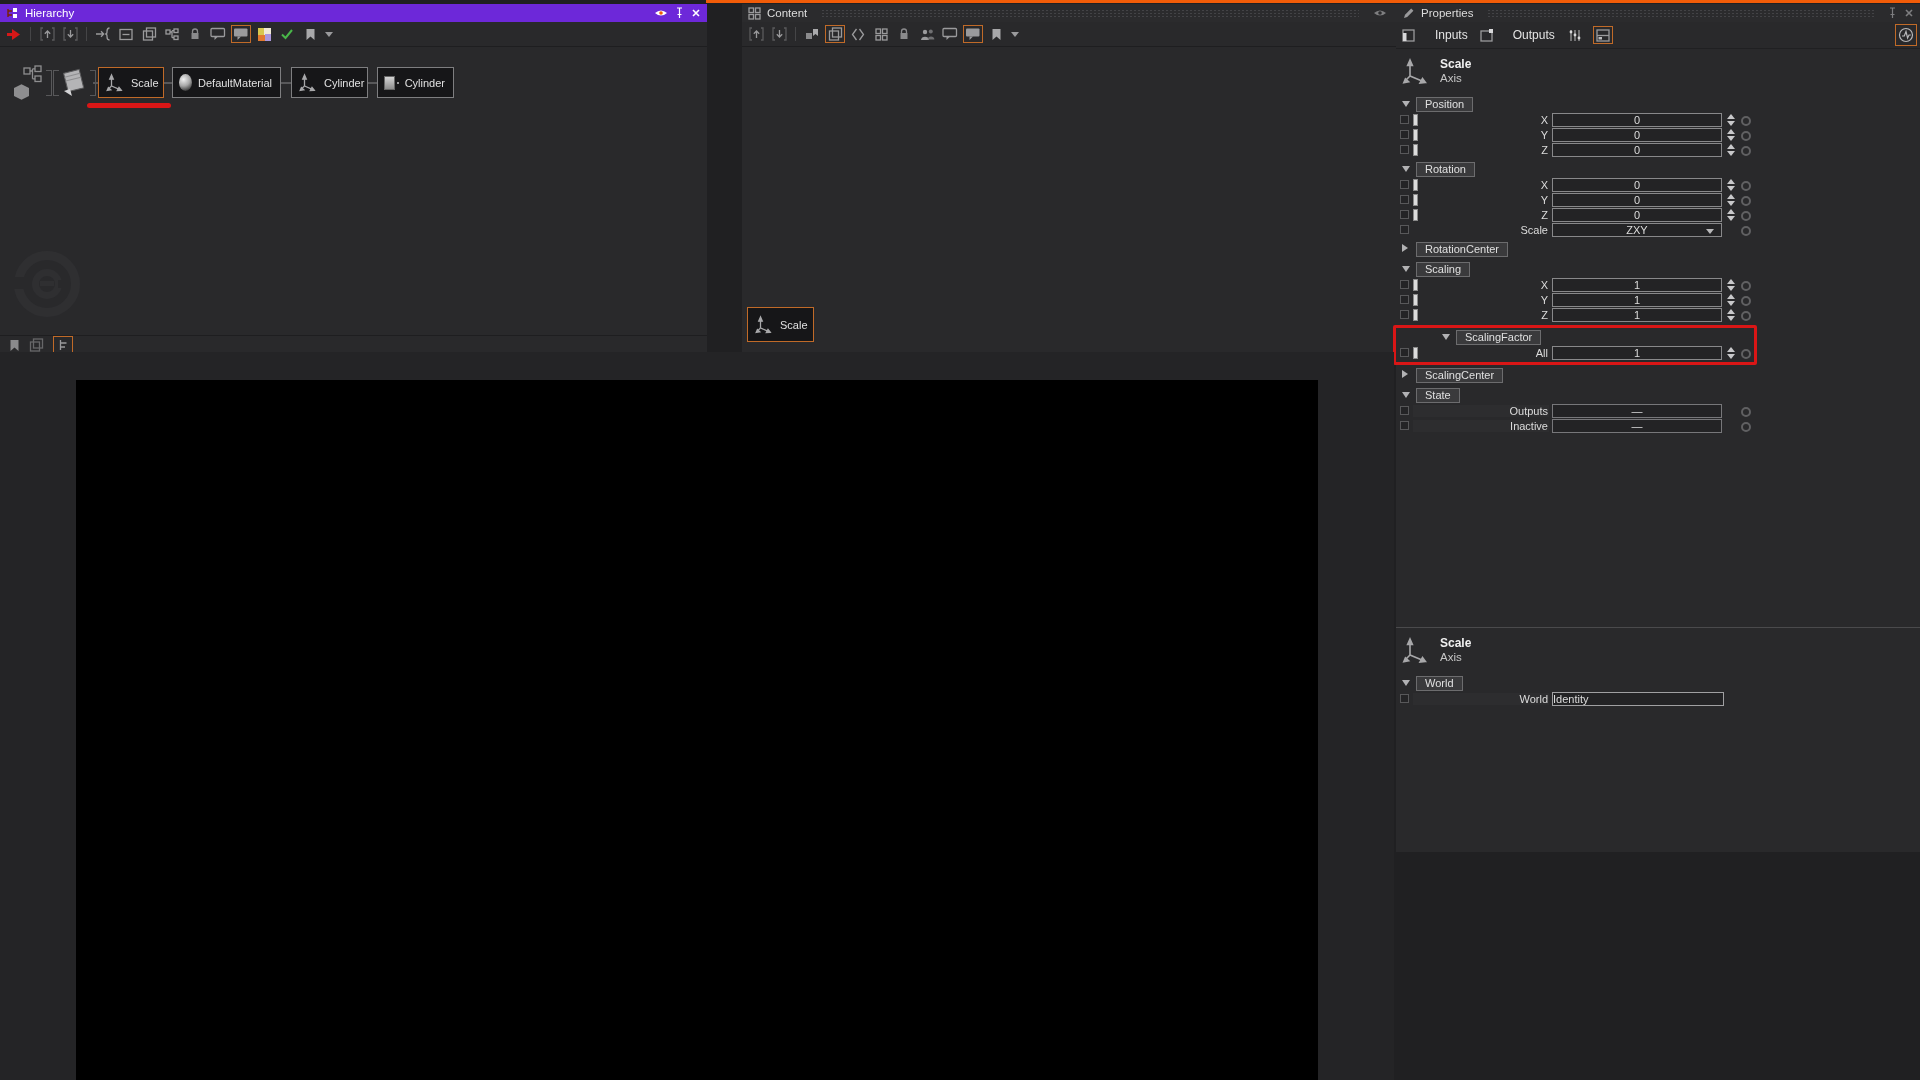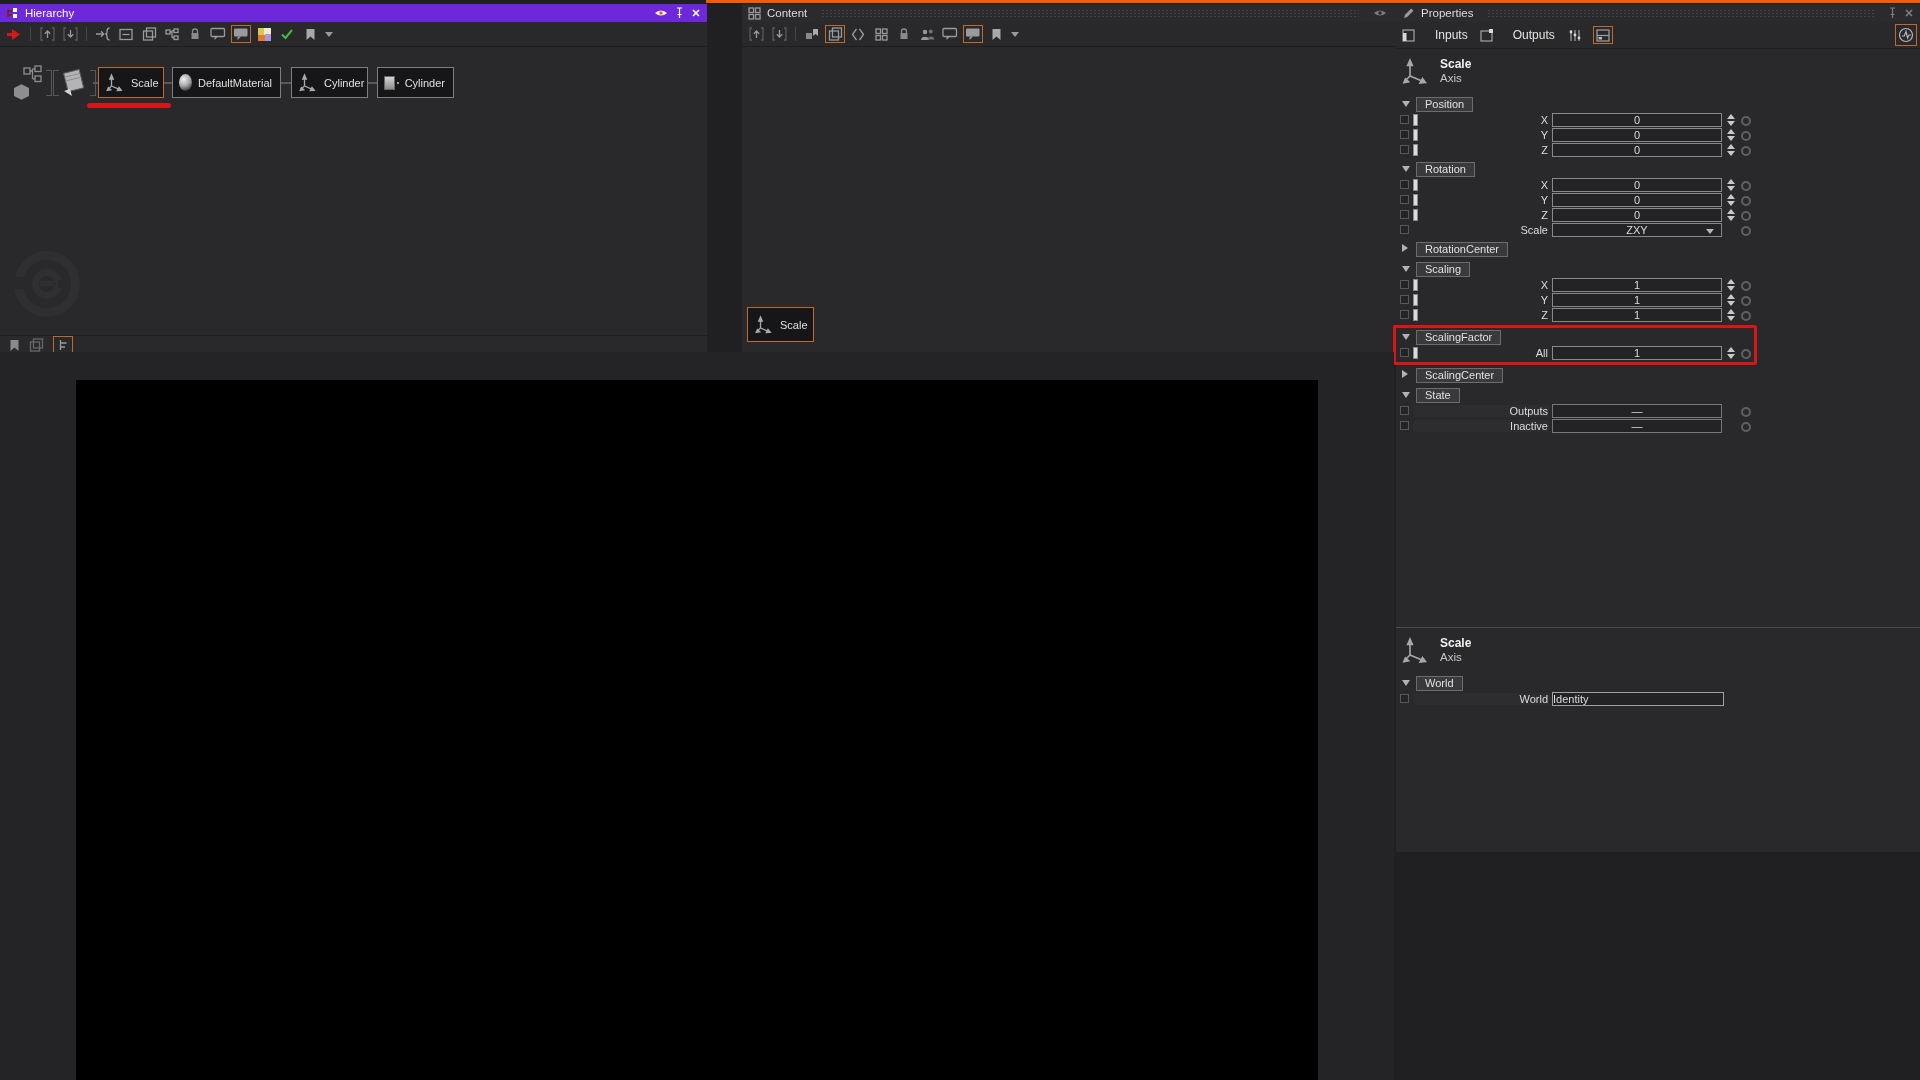--- a/index.html
+++ b/index.html
@@ -59,21 +59,21 @@
   .rlab{position:absolute;left:24px;top:1px;width:128px;text-align:right;color:#dcdcdc;}
   .rfld{position:absolute;left:156px;top:0;width:170px;height:14px;line-height:13px;text-align:center;background:#232325;border:1px solid #88888a;color:#dcdcdc;box-sizing:border-box;}
   .rfld.txt{text-align:left;border-color:#a0a0a2;}
   .ddcaret{position:absolute;right:7px;top:5px;width:0;height:0;border-left:4px solid transparent;border-right:4px solid transparent;border-top:5px solid #b8b8ba;}
   .spin{position:absolute;left:331px;top:1px;width:9px;height:12px;}
   .spin:before,.spin:after{content:"";position:absolute;left:0;width:0;height:0;border-left:4.5px solid transparent;border-right:4.5px solid transparent;}
   .spin:before{top:0;border-bottom:5px solid #c8c8ca;}
   .spin:after{bottom:0;border-top:5px solid #c8c8ca;}
   .ring{position:absolute;left:345px;top:3px;width:6px;height:6px;border:2px solid #606062;border-radius:50%;box-sizing:content-box;}
   .redbox{border:3px solid #d91616;border-radius:2px;margin:3px 163px 3px -3px;padding:1px 0 2px;}
-  .redbox .psec{margin-top:1px;}
+  .redbox .psec{margin-top:1px;margin-left:40px;}
   #pview2{position:absolute;left:0;top:623px;right:0;border-top:1px solid #4a4a4c;background:#29292b;padding-top:2px;}
   
   #rtitle{height:20px;display:flex;align-items:center;gap:6px;padding:0 6px;background:#2b2b2d;border-bottom:1px solid #19191b;}
   #viewport{position:absolute;left:76px;top:28px;width:1242px;bottom:0;background:#000;}
 </style>
 </head>
 <body>
 
 <div id="app">
 

